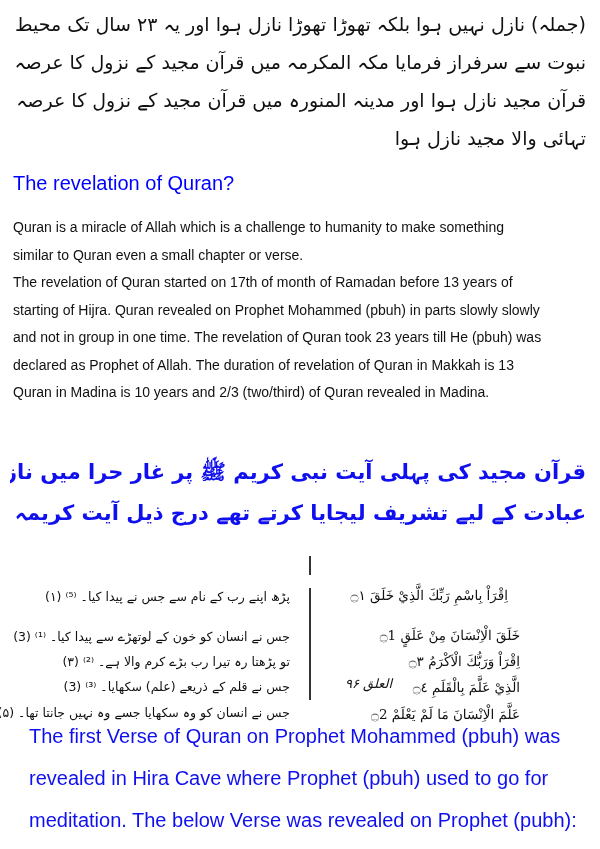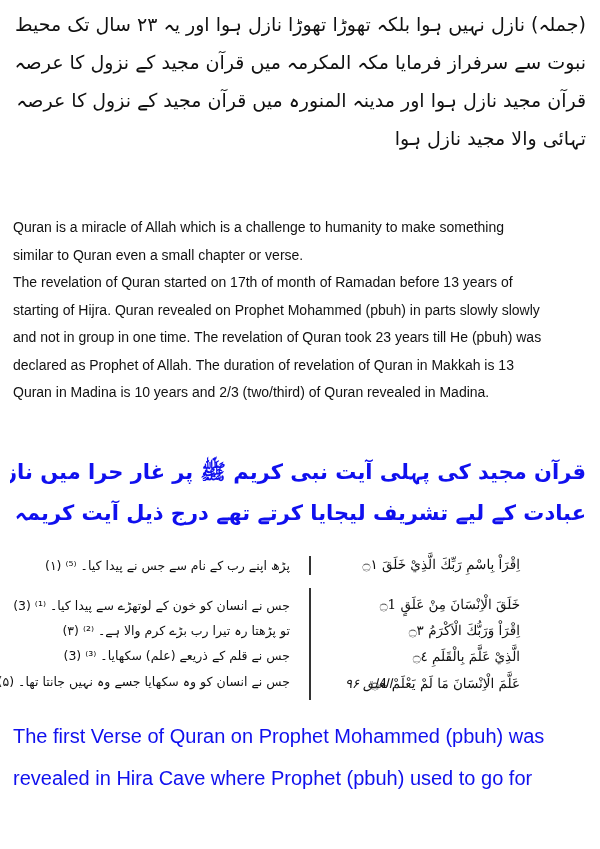--- a/index.html
+++ b/index.html
@@ -43,45 +43,46 @@
       direction: rtl; text-align: right;
       font-family: "DejaVu Sans", sans-serif;
       font-size: 12.5px; color: #111111;
     }
     .ar-col {
       position: absolute; left: 330px; width: 190px;
       direction: rtl; text-align: right;
       font-family: "DejaVu Serif", serif;
       font-size: 13.5px; color: #111111;
     }
-    .row { position: absolute; white-space: nowrap; }
+    .row { position: absolute; white-space: nowrap; margin-top: 31px; }
     .surah-ref {
       position: absolute; left: 345px; top: 128px;
       font-family: "DejaVu Serif", serif; font-size: 13px; color: #111;
       direction: rtl; white-space: nowrap; font-style: italic;
     }
     .en-blue {
       position: absolute; left: 13px; top: 715px; width: 585px;
       font-family: "Liberation Sans", sans-serif;
       font-size: 20px; color: #1010ee; line-height: 42px;
     }
-    .en-blue .ln { display: block; white-space: nowrap; }
+    .en-blue .ln { display: block; white-space: nowrap; margin-left: 16px; }
   </style>
 </head>
 <body>
 
 <div class="page">
 
   <div class="urdu urdu-top">
     <span class="ln">(جملہ) نازل نہیں ہوا بلکہ تھوڑا تھوڑا نازل ہوا اور یہ ۲۳ سال تک محیط ہے حتیٰ اللہ سبحان وتعالیٰ نے آپ ﷺ کو</span>
     <span class="ln">نبوت سے سرفراز فرمایا مکہ المکرمہ میں قرآن مجید کے نزول کا عرصہ ۱۳ سال ہے اور اس عرصہ کے دوران دو تہائی</span>
     <span class="ln">قرآن مجید نازل ہوا اور مدینہ المنورہ میں قرآن مجید کے نزول کا عرصہ ۱۰ سال ہے اور اس عرصہ کے دوران دو</span>
     <span class="ln">تہائی والا مجید نازل ہوا</span>
   </div>
 
+  <div class="heading">The revelation  of Quran?</div>
 
   <div class="body-text">
     <span class="ln">Quran is a miracle of Allah which is a challenge to humanity to make something</span>
     <span class="ln">similar to Quran even a small chapter or verse.</span>
     <span class="ln">The revelation  of Quran started on 17th of month of Ramadan before 13 years of</span>
     <span class="ln">starting of Hijra. Quran revealed on Prophet Mohammed (pbuh) in parts slowly slowly</span>
     <span class="ln">and not in group in one time. The revelation of Quran took 23 years till He (pbuh) was</span>
     <span class="ln">declared as Prophet of Allah. The duration of revelation of Quran in Makkah is 13</span>
     <span class="ln">Quran in Madina is 10 years and 2/3 (two/third) of Quran revealed in Madina.</span>
   </div>
@@ -89,36 +90,37 @@
   <div class="urdu-blue">
     <span class="ln">قرآن مجید کی پہلی آیت نبی کریم ﷺ پر غار حرا میں نازل ہوئی جب آپ ﷺ وہاں</span>
     <span class="ln">عبادت کے لیے تشریف لیجایا کرتے تھے درج ذیل آیت کریمہ آپ ﷺ پر نازل ہوئی</span>
   </div>
 
   <div class="verse-table">
     <div class="sep sep1"></div>
     <div class="sep sep2"></div>
 
     <div class="ar-col">
-      <div class="row" style="top:8px; right:0;">اِقْرَاْ بِاسْمِ رَبِّكَ الَّذِيْ خَلَقَ ۝١</div>
+      <div class="row" style="top:8px; right:12px;">اِقْرَاْ بِاسْمِ رَبِّكَ الَّذِيْ خَلَقَ ۝١</div>
       <div class="row" style="top:48px; right:0;">خَلَقَ الْاِنْسَانَ مِنْ عَلَقٍ ۝1</div>
       <div class="row" style="top:74px; right:0;">اِقْرَاْ وَرَبُّكَ الْاَكْرَمُ ۝٣</div>
       <div class="row" style="top:100px; right:0;">الَّذِيْ عَلَّمَ بِالْقَلَمِ ۝٤</div>
-      <div class="row" style="top:127px; right:0;">عَلَّمَ الْاِنْسَانَ مَا لَمْ يَعْلَمْ ۝4</div>
+      <div class="row" style="top:127px; right:0;">عَلَّمَ الْاِنْسَانَ مَا لَمْ يَعْلَمْ ۝2</div>
     </div>
 
     <div class="surah-ref">العلق ۹۶</div>
 
     <div class="tr-col">
       <div class="row" style="top:10px; right:10px;">پڑھ اپنے رب کے نام سے جس نے پیدا کیا۔ ⁽⁵⁾ (۱)</div>
       <div class="row" style="top:50px; right:10px;">جس نے انسان کو خون کے لوتھڑے سے پیدا کیا۔ ⁽¹⁾ (3)</div>
       <div class="row" style="top:75px; right:10px;">تو پڑھتا رہ تیرا رب بڑے کرم والا ہے۔ ⁽²⁾ (۳)</div>
       <div class="row" style="top:100px; right:10px;">جس نے قلم کے ذریعے (علم) سکھایا۔ ⁽³⁾ (3)</div>
       <div class="row" style="top:126px; right:10px;">جس نے انسان کو وہ سکھایا جسے وہ نہیں جانتا تھا۔ (۵)</div>
     </div>
   </div>
 
   <div class="en-blue">
     <span class="ln">The first Verse of Quran on Prophet Mohammed (pbuh) was</span>
     <span class="ln">revealed in Hira Cave where Prophet (pbuh) used to go for</span>
+    <span class="ln">meditation. The below Verse was revealed on Prophet (pubh):</span>
   </div>
 
 </div>
 
 </body></html>

